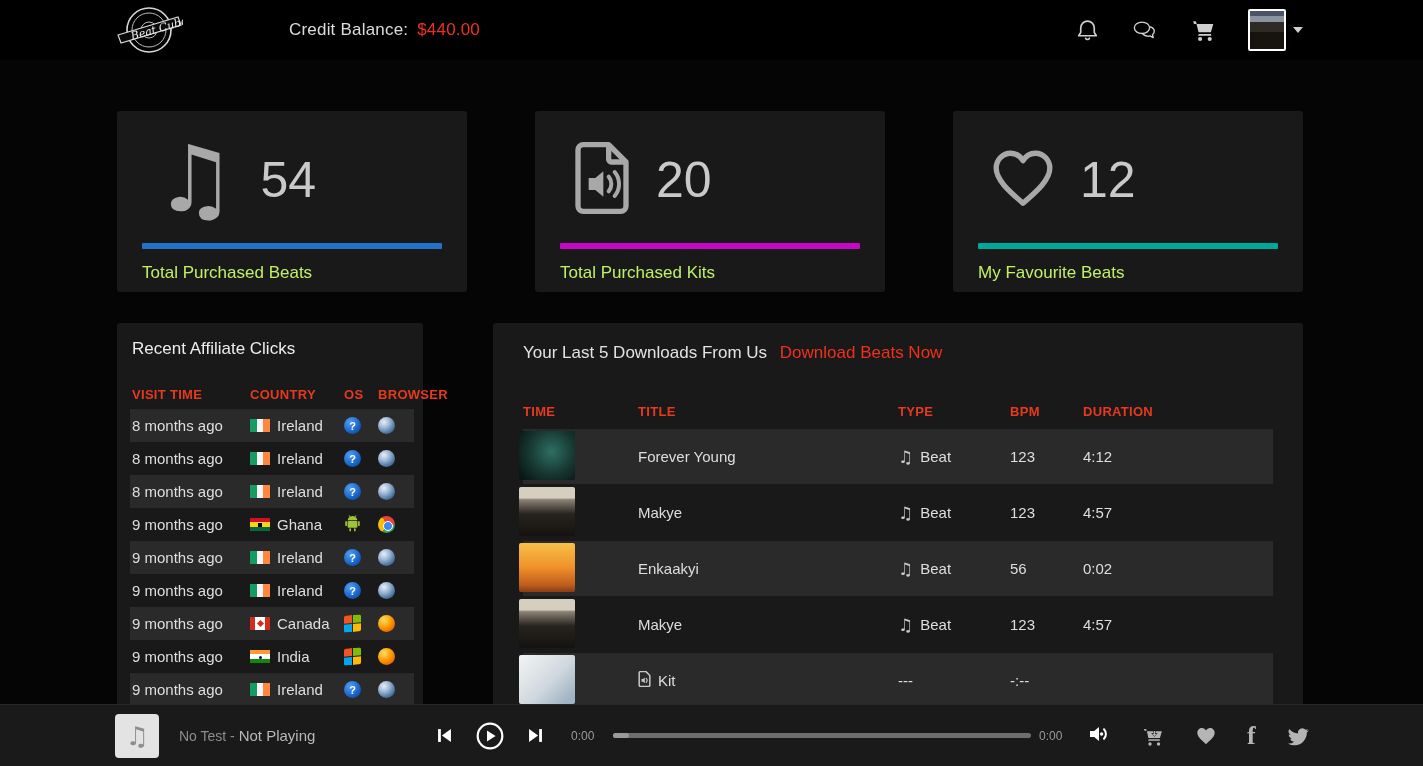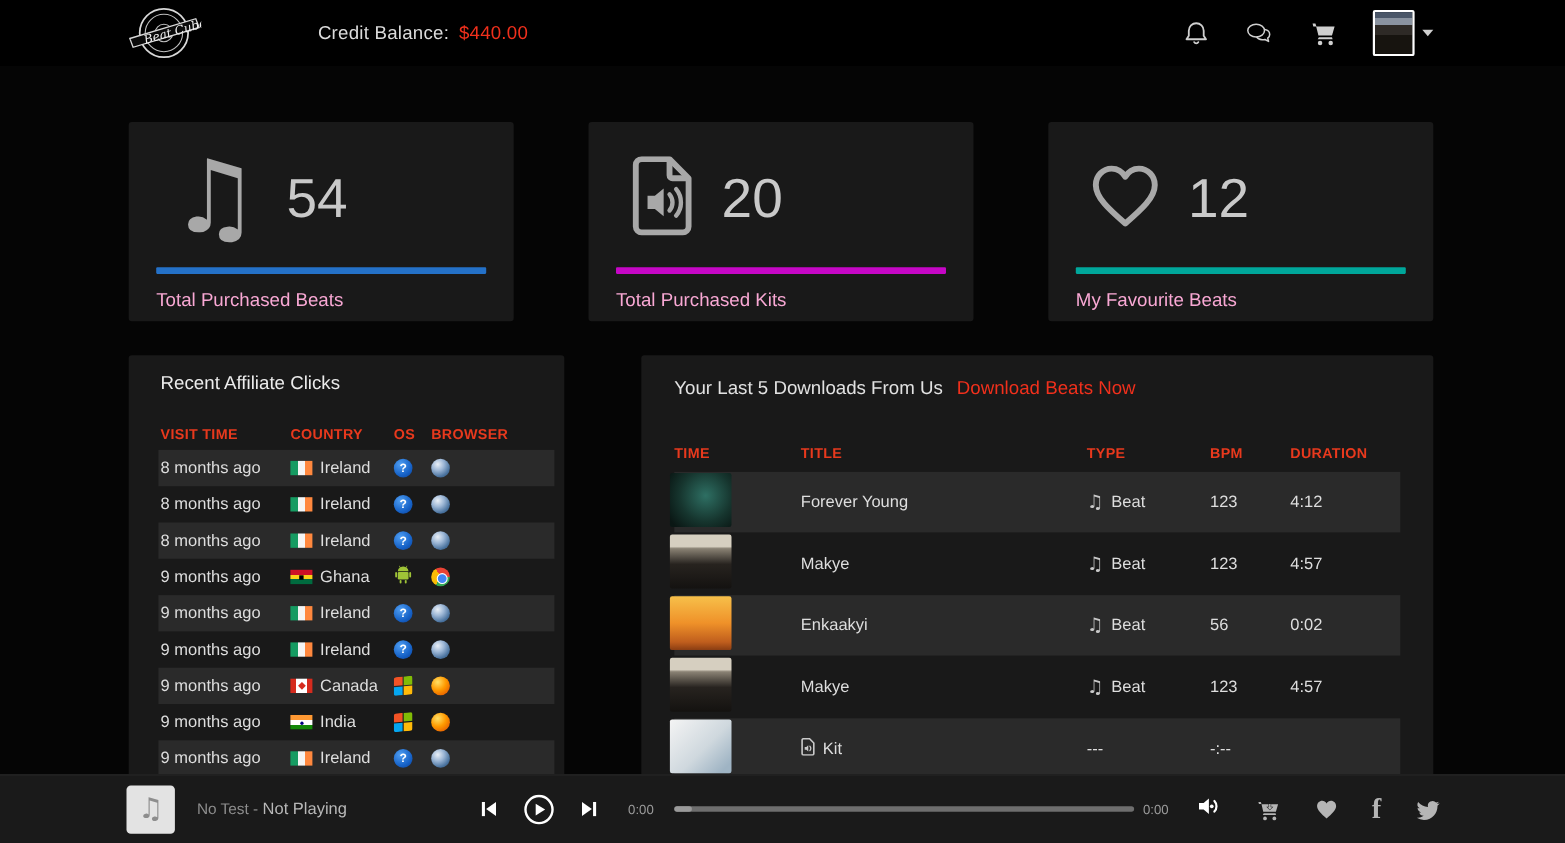--- a/index.html
+++ b/index.html
@@ -21,27 +21,27 @@
     border-top:6px solid #cfcfcf; }
 
   
   .content { position:absolute; top:60px; left:117px; width:1186px; }
   .stats-row { margin-top:51px; display:flex; gap:68px; }
   .stat-card { flex:1; height:181px; background:#191919; border-radius:3px; padding:20px 25px 0 25px; }
   .stat-top { height:98px; display:flex; align-items:center; gap:24px; padding-left:12px; }
   .stat-note { font-size:92px; line-height:70px; color:#a8a8a8; font-family:"DejaVu Sans",sans-serif; }
   .stat-value { font-size:50px; color:#c9c9c9; }
   .stat-bar { height:6px; border-radius:1px; margin-top:14px; }
-  .stat-label { margin-top:14px; font-size:17px; color:#f9a8d4; }
+  .stat-label { margin-top:14px; font-size:17px; color:#bef264; }
 
   .panels-row { margin-top:31px; display:flex; gap:70px; align-items:flex-start; }
   .panel { background:#191919; border-radius:3px; }
 
   
-  .affiliate { width:396px; padding:14px 9px 10px 27px; }
+  .affiliate { width:306px; padding:14px 9px 10px 13px; }
   .affiliate h2, .downloads h2 { font-size:17px; font-weight:400; color:#ececec; }
   .affiliate h2 { margin:2px 0 20px 2px; }
   .aff-head, .aff-row { display:grid; grid-template-columns:118px 94px 34px 1fr; align-items:center; padding:0 2px; }
   .aff-head { color:#e8391d; font-size:13px; font-weight:700; letter-spacing:.3px; height:30px; }
   .aff-row { height:33px; font-size:15px; color:#dedede; }
   .aff-row:nth-child(odd) { background:#2a2a2a; }
   .country-cell { display:flex; align-items:center; gap:7px; }
   .flag { width:20px; height:13px; display:inline-block; position:relative; flex:0 0 auto; }
   .flag-ireland { background:linear-gradient(90deg,#169b62 0 33%,#f5f5f5 33% 67%,#ff883e 67%); }
   .flag-ghana { background:linear-gradient(180deg,#ce1126 0 33%,#fcd116 33% 67%,#006b3f 67%); }

